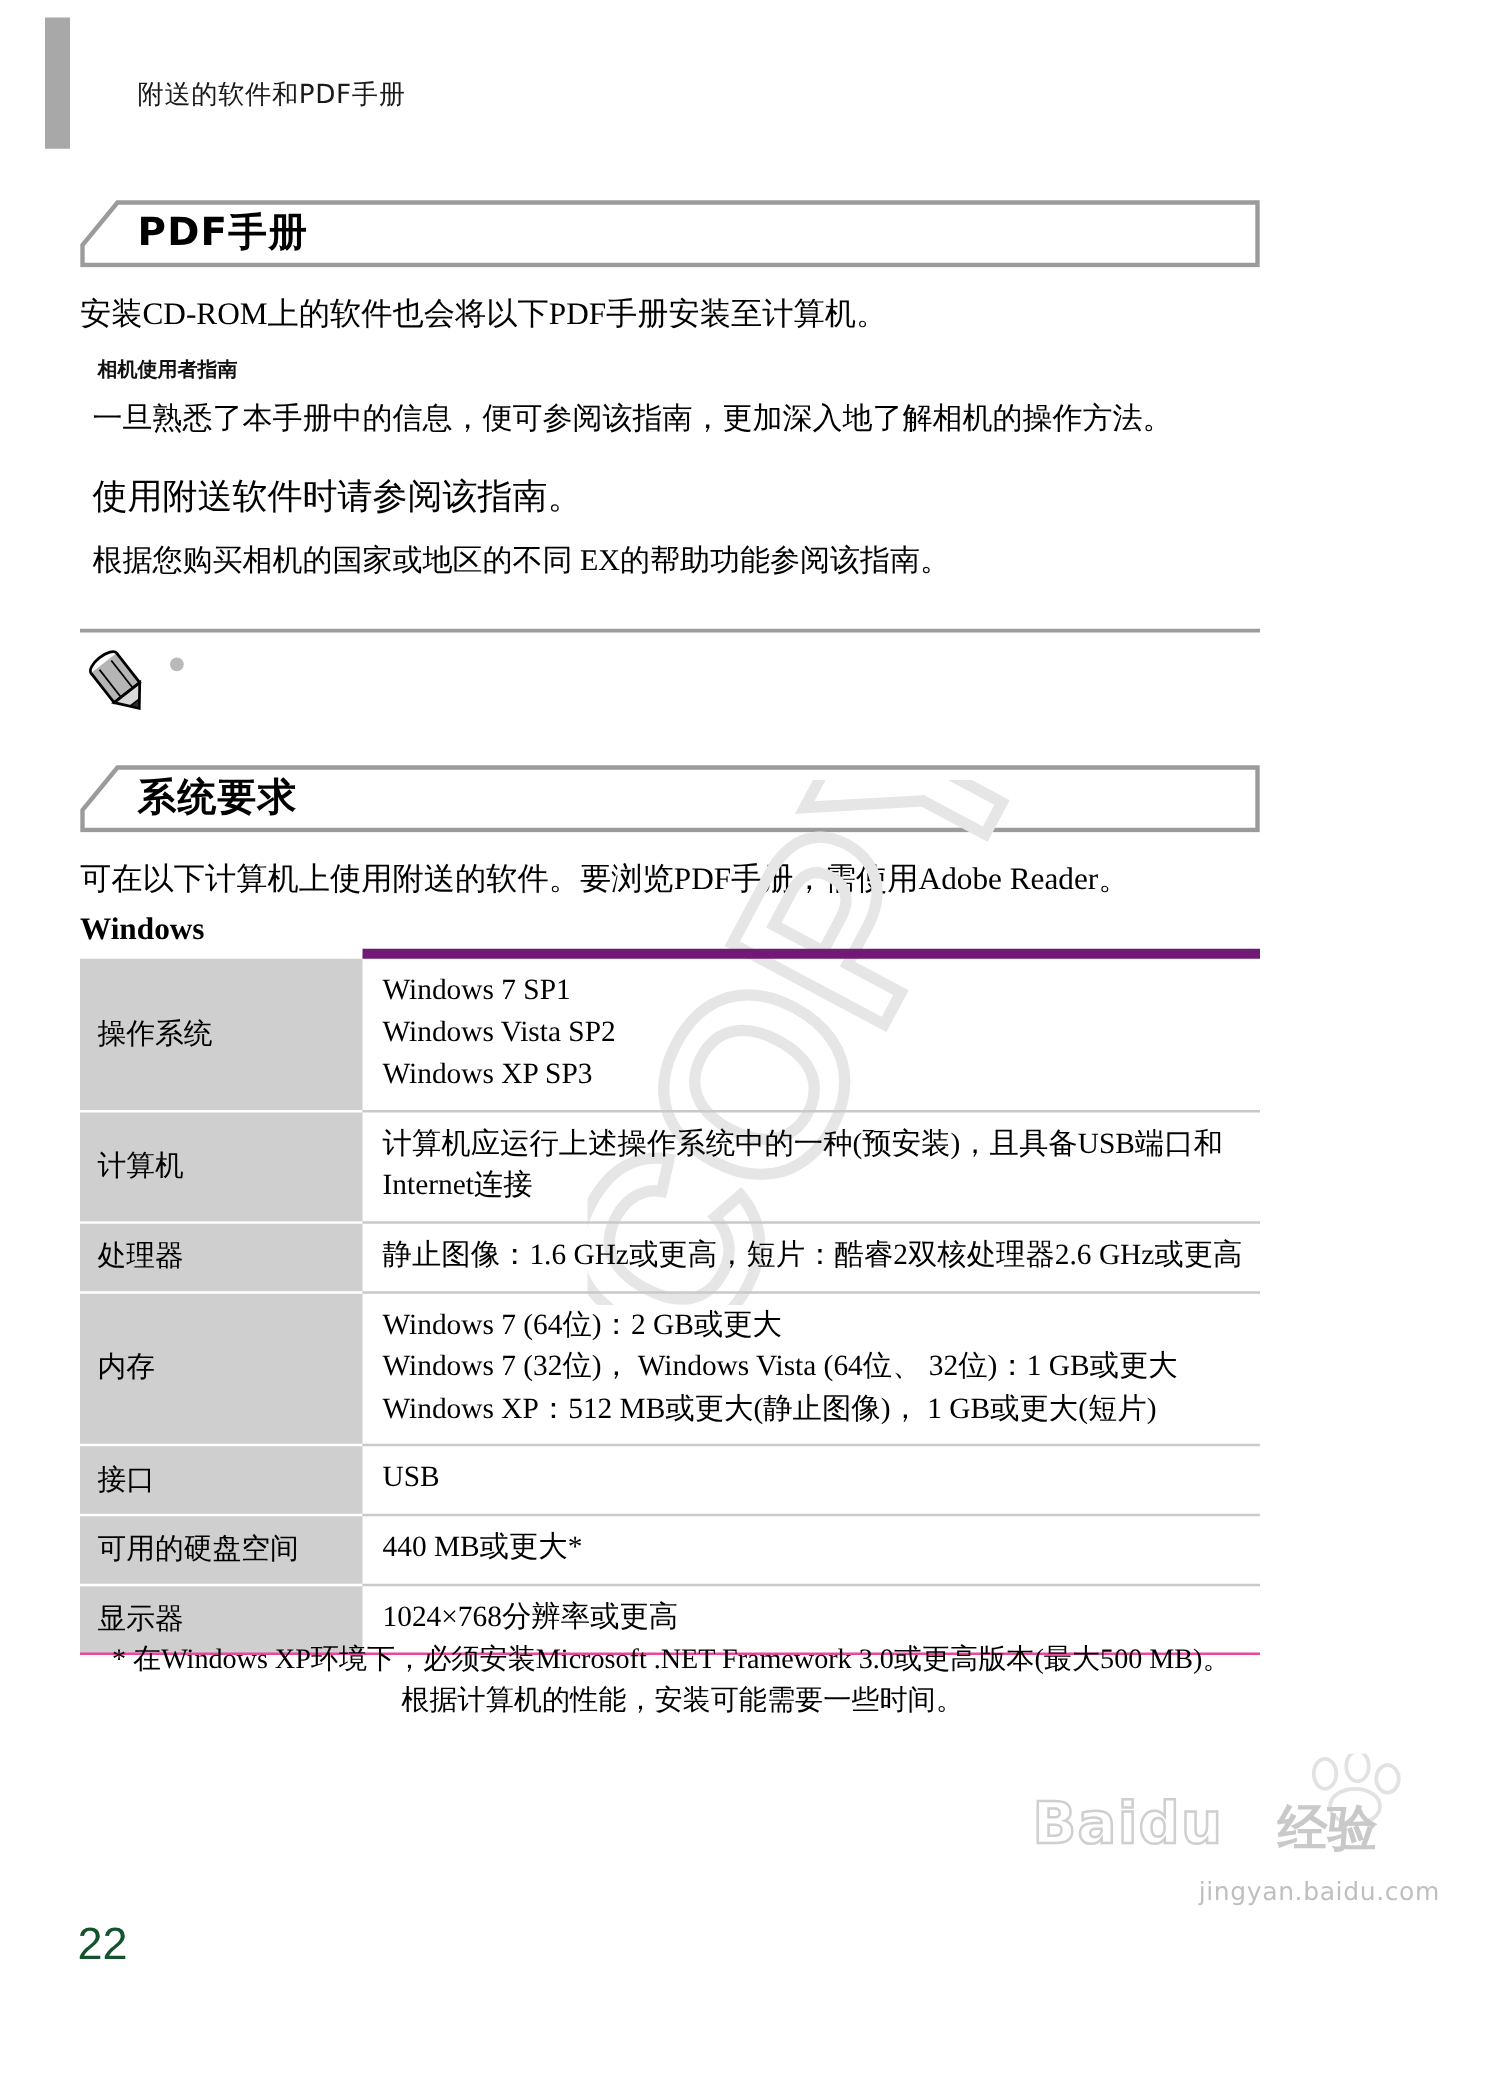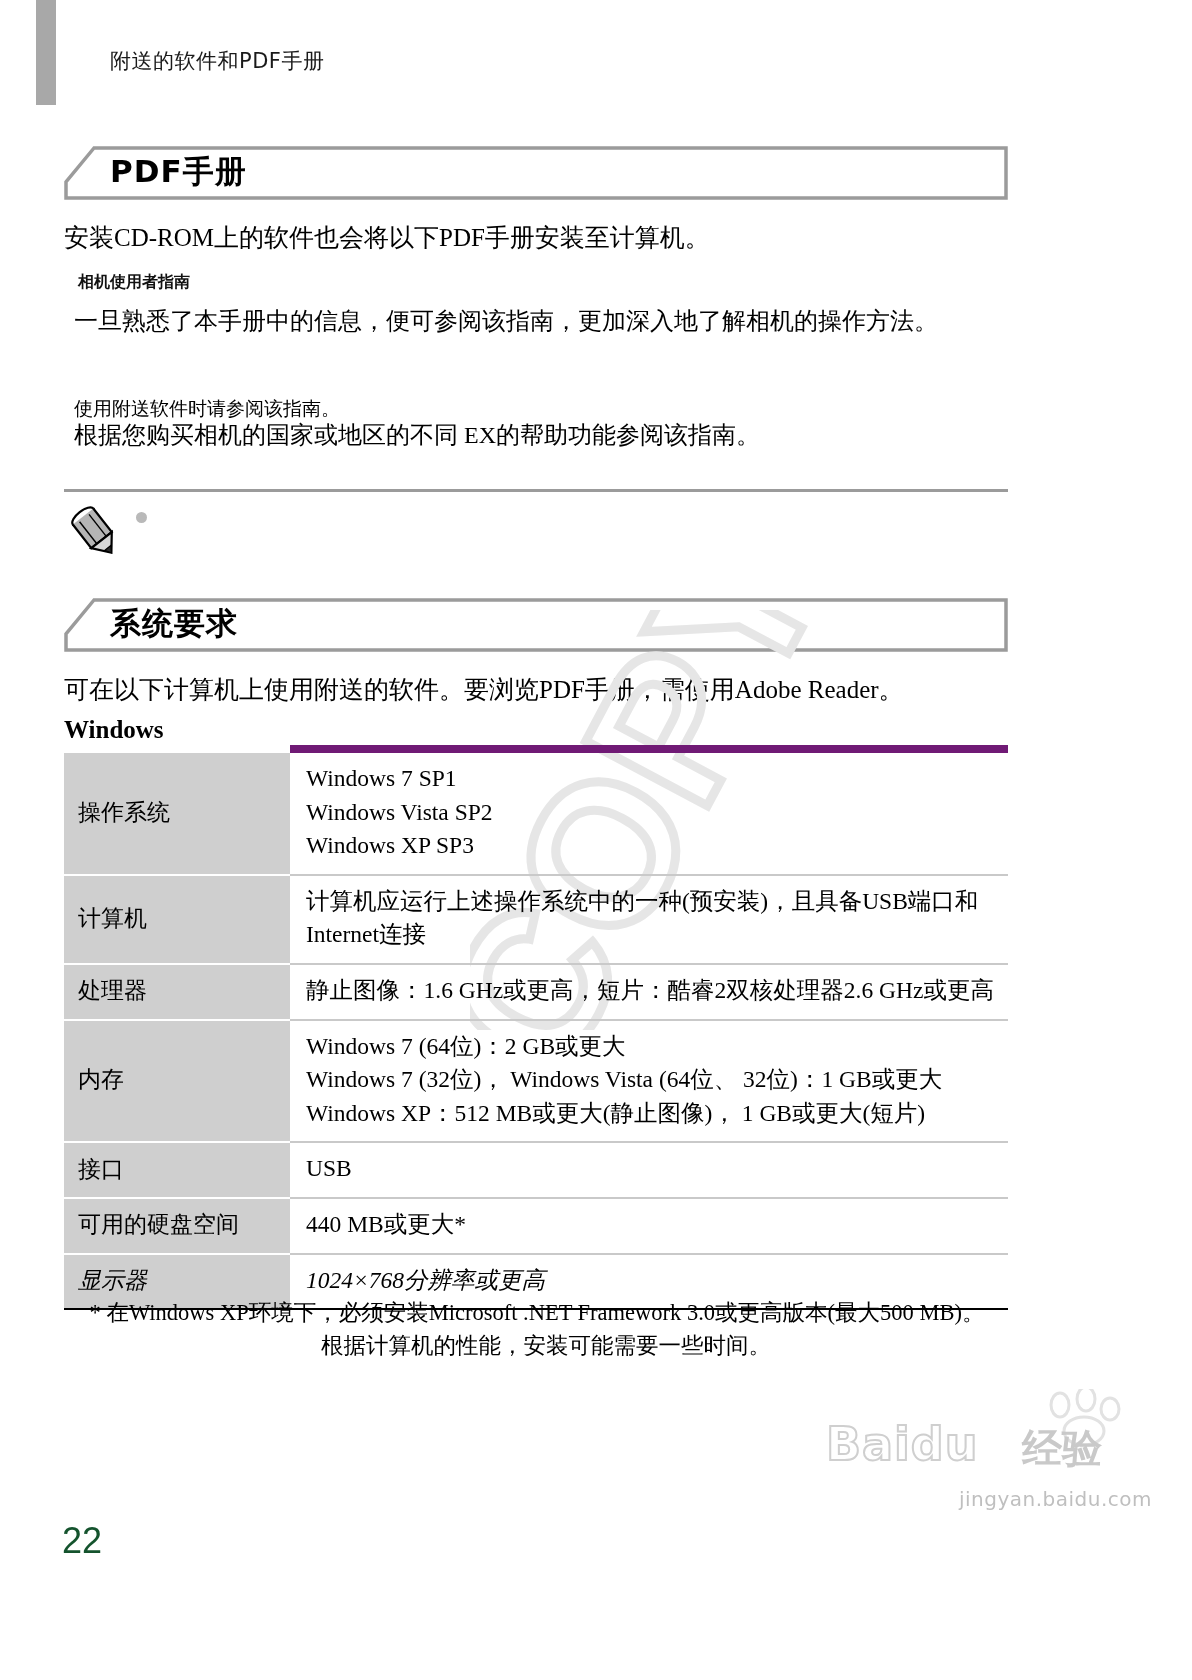--- a/index.html
+++ b/index.html
@@ -14,20 +14,21 @@
     font-family: "Liberation Serif", "DejaVu Serif", serif;
     color: #000000;
     overflow: hidden;
   }
 
   
   #page {
     position: absolute;
     inset: 0;
     background: #ffffff;
+    margin-top: 14px;
   }
   .left-rule {
     position: absolute;
     left: 36px;
     top: 0;
     width: 20px;
     height: 105px;
     background: #a8a8a8;
   }
   .running-head {
@@ -126,21 +127,21 @@
     table-layout: fixed;
     font-size: 23.5px;
   }
   .spec-table tr { }
   .spec-table td {
     vertical-align: middle;
     padding: 9px 0 11px 0;
     border-top: 2px solid #c9c9c9;
   }
   .spec-table tr:first-child td { border-top: 8px solid #701a75; }
-  .spec-table tr:last-child td { border-bottom: 2px solid #000000; font-style: italic; }
+  .spec-table tr:last-child td { border-bottom: 2px solid #ec4899; }
   .spec-table td.key {
     width: 212px;
     background: #cfcfcf;
     padding-left: 14px;
     border-top-color: #ffffff;
     font-size: 23px;
   }
   .spec-table tr:first-child td.key { border-top-color: #ffffff; }
   .spec-table td.val {
     padding-left: 16px;
@@ -234,21 +235,21 @@
       <path d="M 30 2 L 2 36 L 2 52 L 942 52 L 942 2 Z" fill="#ffffff" stroke="#9b9b9b" stroke-width="3.5"></path>
     </svg>
     <div class="label">PDF手册</div>
   </div>
 
   <div class="para" style="left:64px; top:220px">安装CD-ROM上的软件也会将以下PDF手册安装至计算机。</div>
 
   <div class="subhead" style="left:78px; top:272px">相机使用者指南</div>
   <div class="para" style="left:74px; top:304px; font-size:24px">一旦熟悉了本手册中的信息，便可参阅该指南，更加深入地了解相机的操作方法。</div>
 
-  <div class="para" style="left:74px; top:396px; font-size:19px">使用附送软件时请参阅该指南。</div>
+  <div class="para" style="left:74px; top:364px; font-size:28px">使用附送软件时请参阅该指南。</div>
   <div class="para" style="left:74px; top:418px; font-size:24px">根据您购买相机的国家或地区的不同 EX的帮助功能参阅该指南。</div>
 
   <div class="note-rule" style="top:489px"></div>
 
   <div class="note-icon" style="top:502px">
     <svg viewBox="0 0 60 62">
       <g transform="rotate(-38 30 31)">
         <ellipse cx="30" cy="10" rx="13" ry="5.5" fill="#ffffff" stroke="#000" stroke-width="2.2"></ellipse>
         <path d="M 17 10 L 17 40 L 43 40 L 43 10" fill="#b5b5b5" stroke="#000" stroke-width="2.2"></path>
         <path d="M 17 40 L 30 56 L 43 40 Z" fill="#d8d8d8" stroke="#000" stroke-width="2.2"></path>

